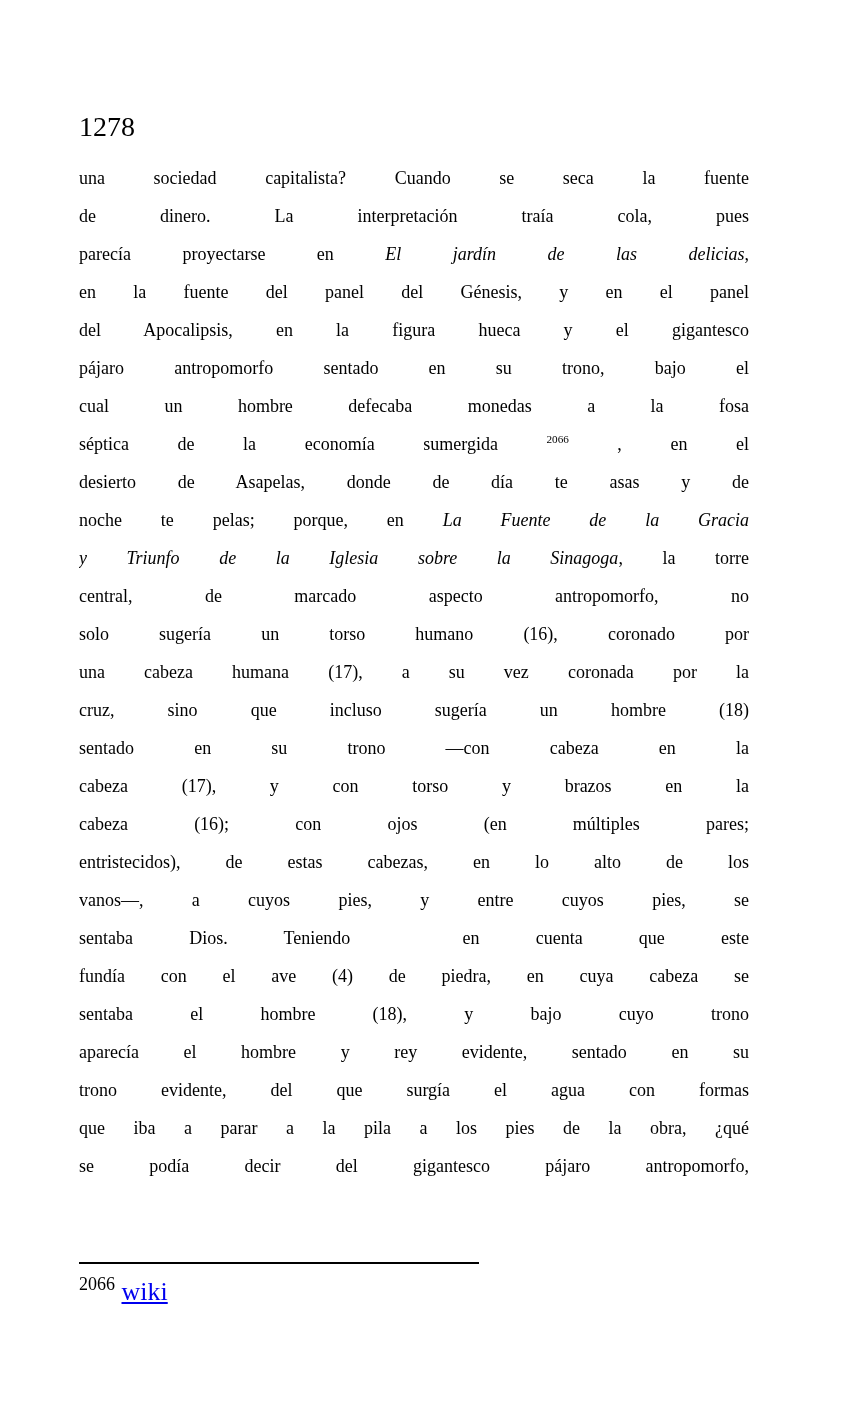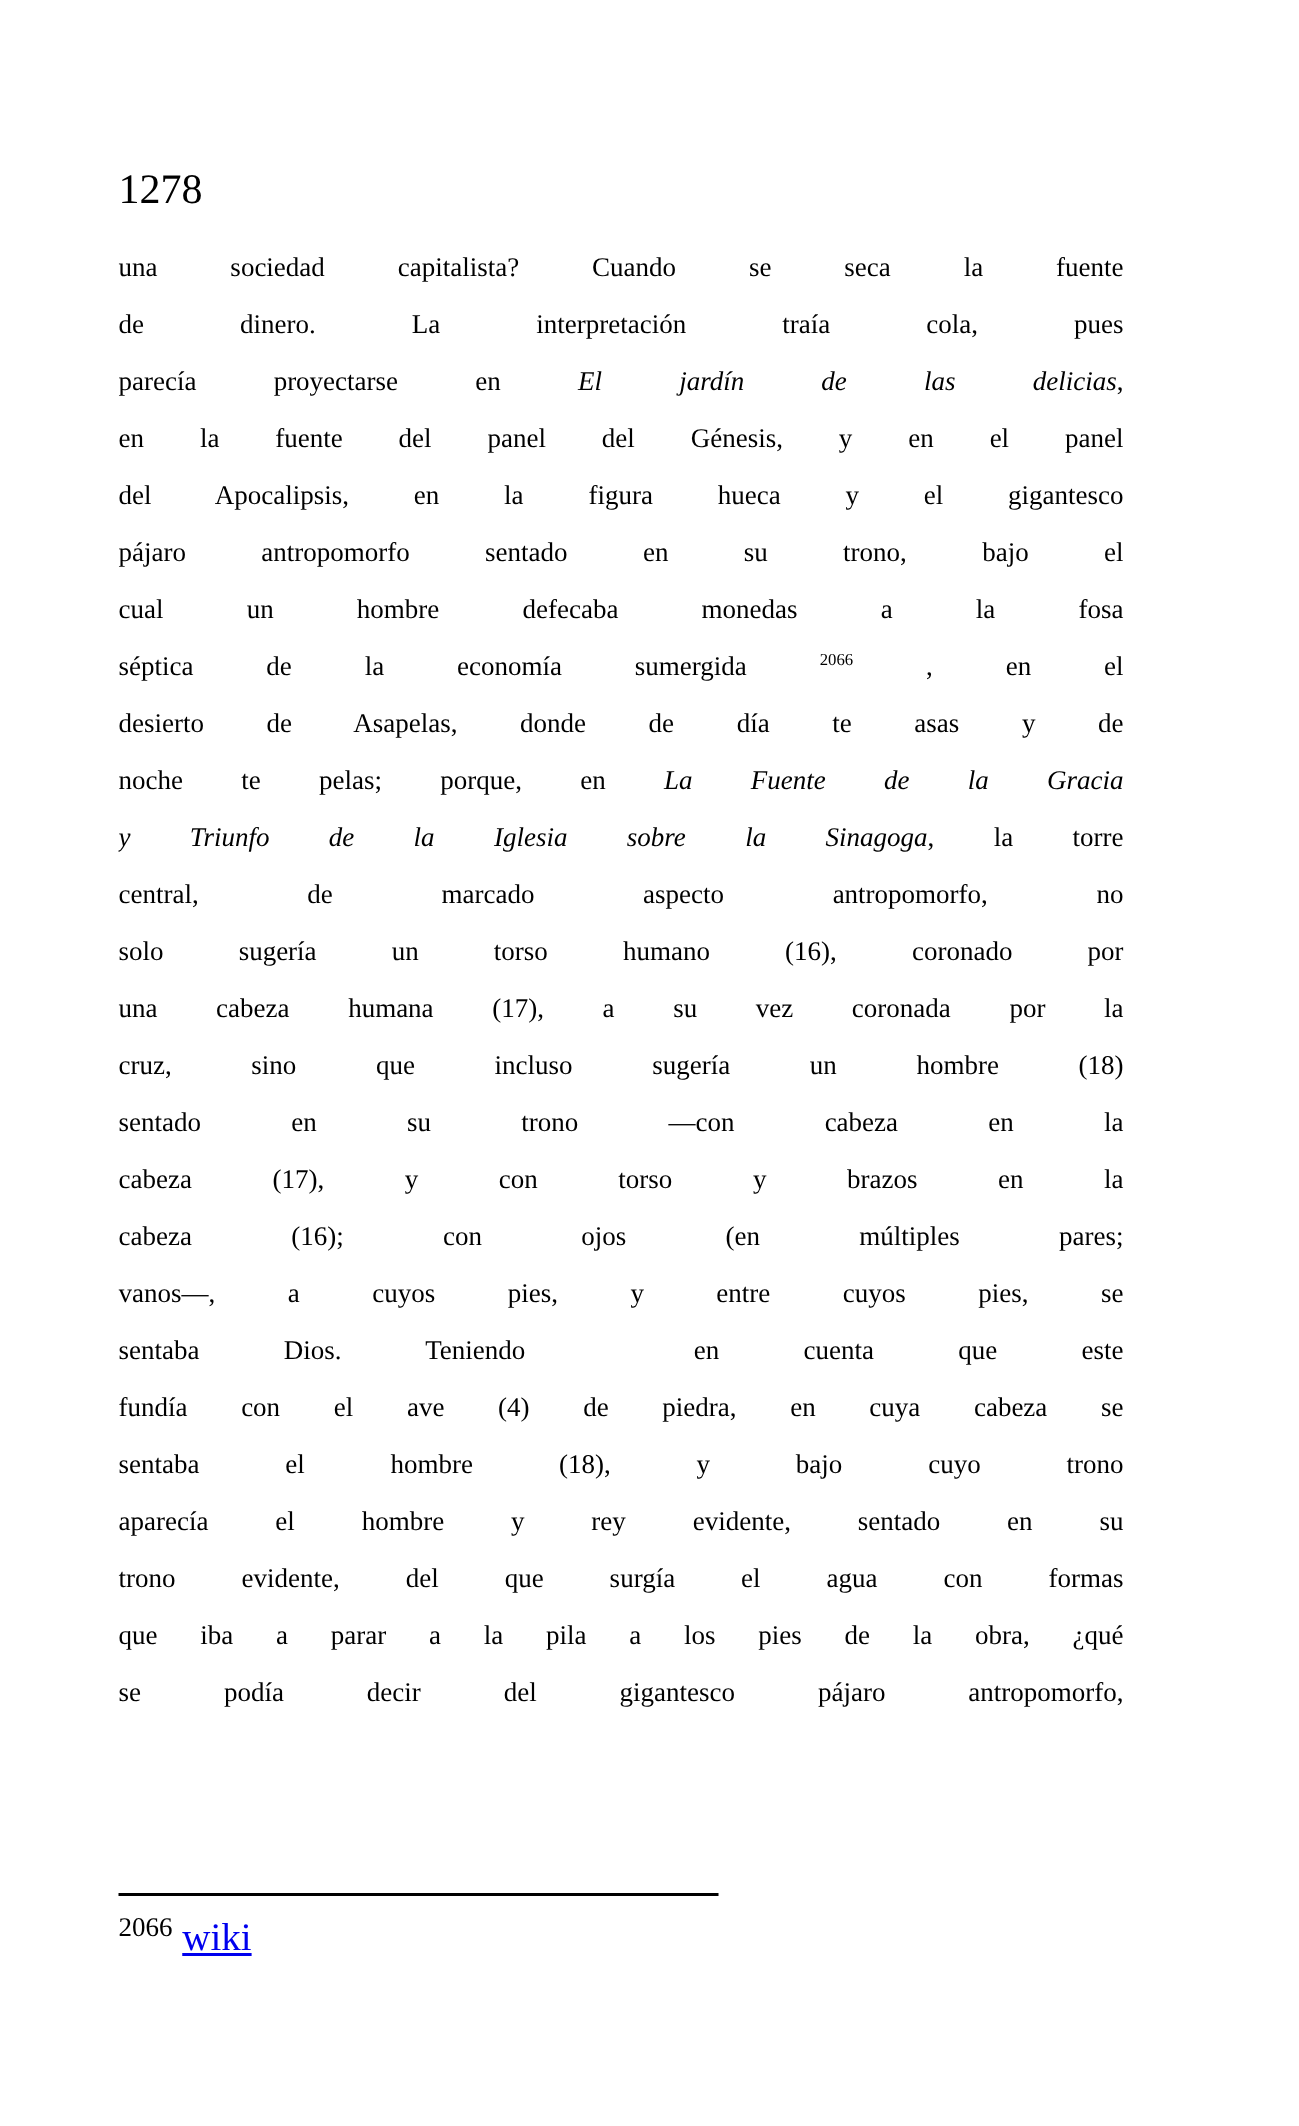--- a/index.html
+++ b/index.html
@@ -89,20 +89,21 @@
     <div class="text-line"><span>desierto de Asapelas, donde de día te asas y de</span></div>
     <div class="text-line"><span>noche te pelas; porque, en </span><i>La Fuente de la Gracia</i></div>
     <div class="text-line"><i>y Triunfo de la Iglesia sobre la Sinagoga</i><span>, la torre</span></div>
     <div class="text-line"><span>central, de marcado aspecto antropomorfo, no</span></div>
     <div class="text-line"><span>solo sugería un torso humano (16), coronado por</span></div>
     <div class="text-line"><span>una cabeza humana (17), a su vez coronada por la</span></div>
     <div class="text-line"><span>cruz, sino que incluso sugería un hombre (18)</span></div>
     <div class="text-line"><span>sentado en su trono —con cabeza en la</span></div>
     <div class="text-line"><span>cabeza (17), y con torso y brazos en la</span></div>
     <div class="text-line"><span>cabeza (16); con ojos (en múltiples pares;</span></div>
+    <div class="text-line"><span>entristecidos), de estas cabezas, en lo alto de los</span></div>
     <div class="text-line"><span>vanos—, a cuyos pies, y entre cuyos pies, se</span></div>
     <div class="text-line"><span>sentaba Dios. Teniendo&nbsp; en cuenta que este</span></div>
     <div class="text-line"><span>fundía con el ave (4) de piedra, en cuya cabeza se</span></div>
     <div class="text-line"><span>sentaba el hombre (18), y bajo cuyo trono</span></div>
     <div class="text-line"><span>aparecía el hombre y rey evidente, sentado en su</span></div>
     <div class="text-line"><span>trono evidente, del que surgía el agua con formas</span></div>
     <div class="text-line"><span>que iba a parar a la pila a los pies de la obra, ¿qué</span></div>
     <div class="text-line"><span>se podía decir del gigantesco pájaro antropomorfo,</span></div>
   </div>
 

